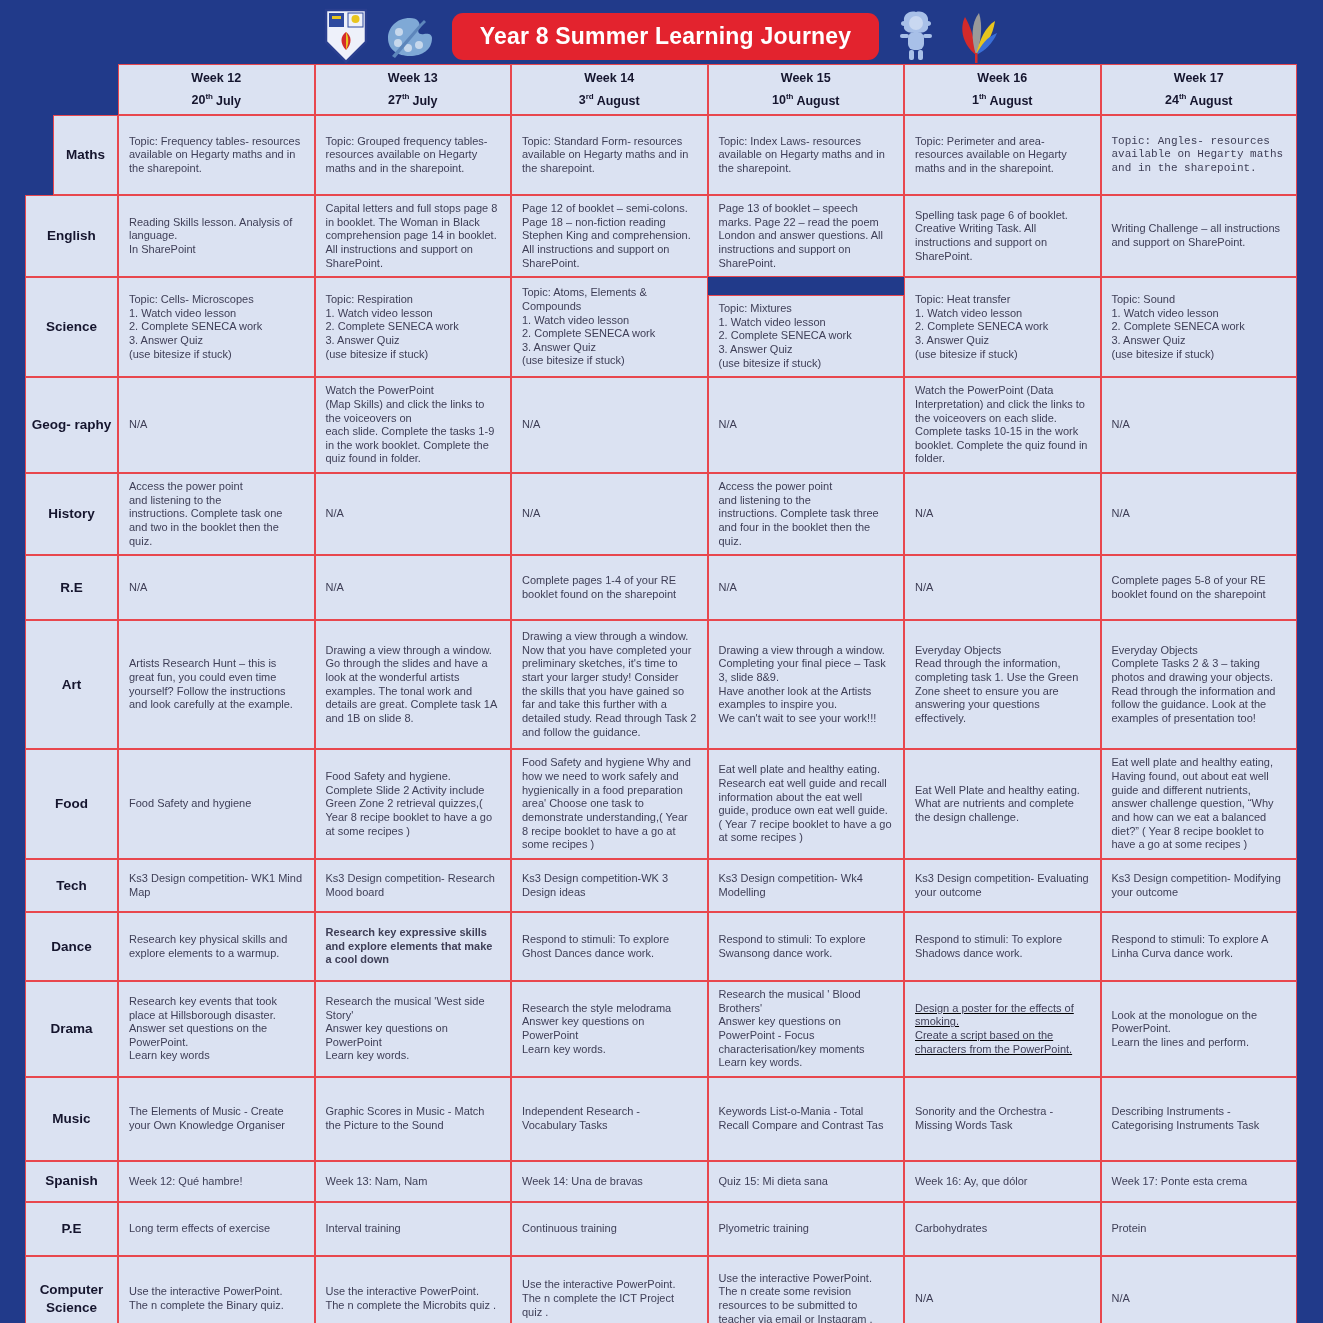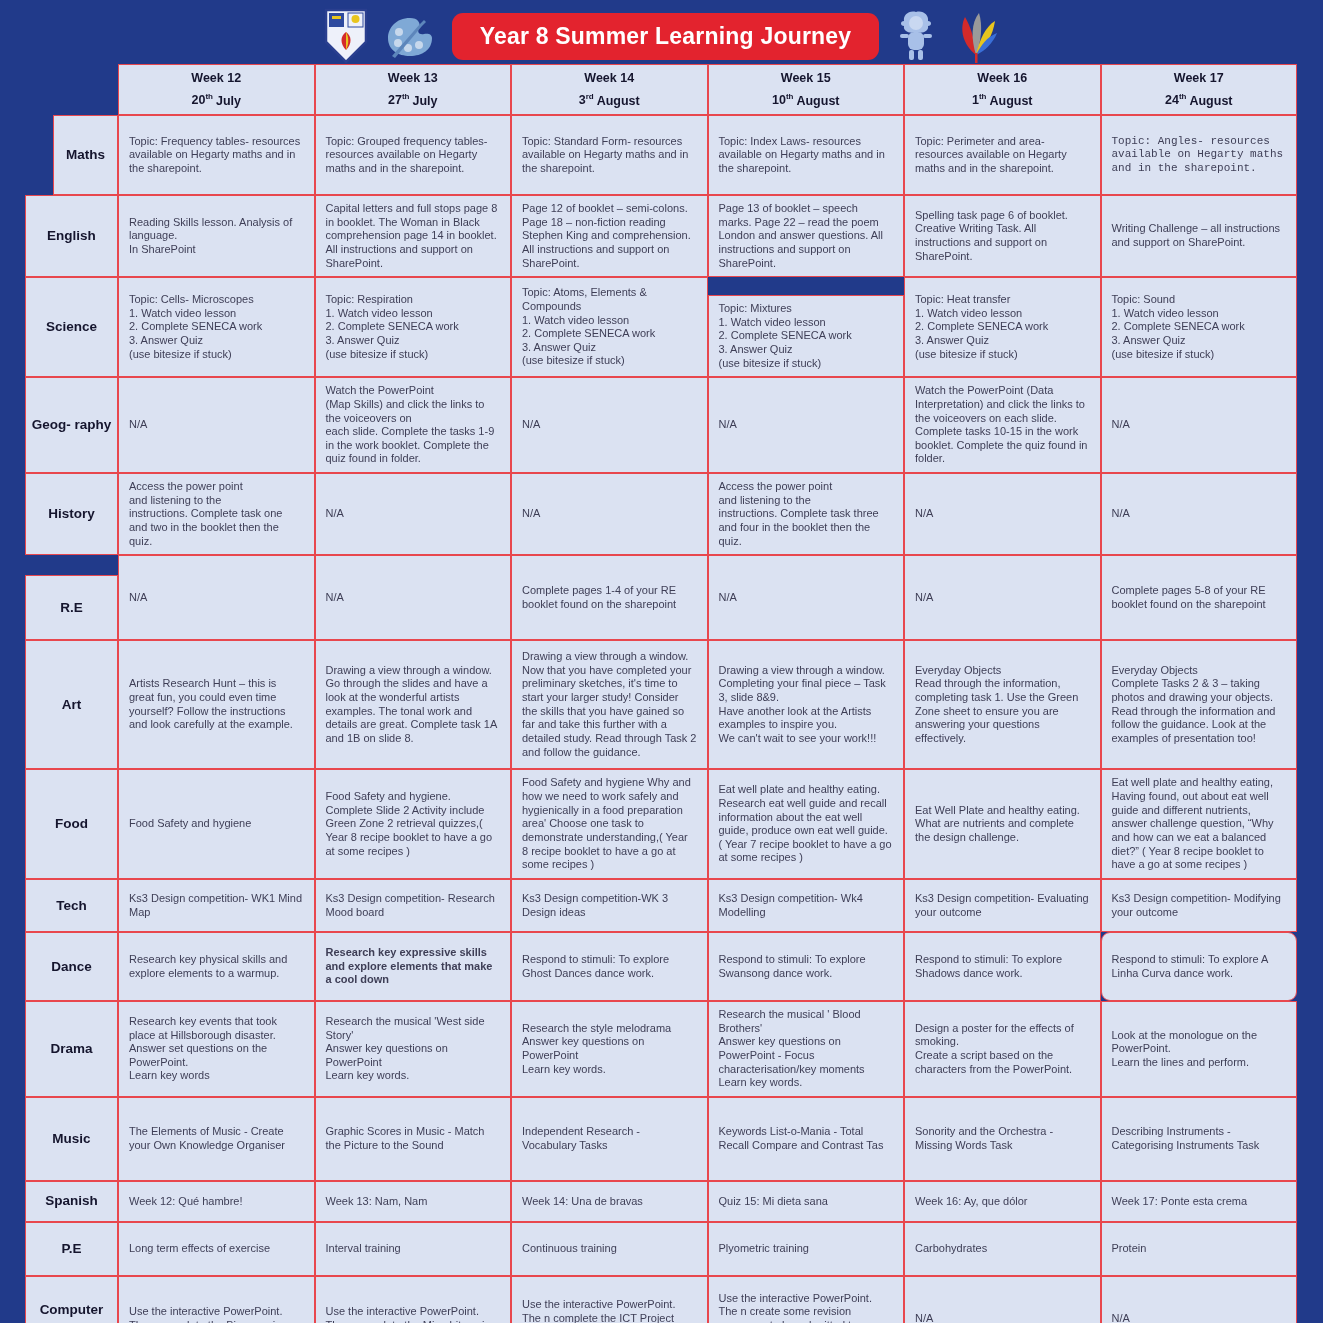--- a/index.html
+++ b/index.html
@@ -249,21 +249,21 @@
         <span class="cell-text">Access the power point
 and listening to the
 instructions. Complete task three and four in the booklet then the quiz.</span>
       </div>
       <div class="cell content-cell" style="min-height: 81px;">
         <span class="cell-text">N/A</span>
       </div>
       <div class="cell content-cell" style="min-height: 81px;">
         <span class="cell-text">N/A</span>
       </div>
-      <div class="cell subject-cell" style="min-height: 65px; margin-top: 20px;">
+      <div class="cell subject-cell" style="min-height: 65px;">
         <span class="subject-text">R.E</span>
       </div>
       <div class="cell content-cell" style="min-height: 65px;">
         <span class="cell-text">N/A</span>
       </div>
       <div class="cell content-cell" style="min-height: 65px;">
         <span class="cell-text">N/A</span>
       </div>
       <div class="cell content-cell" style="min-height: 65px;">
         <span class="cell-text">Complete pages 1-4 of your RE booklet found on the sharepoint</span>
@@ -356,21 +356,21 @@
       </div>
       <div class="cell content-cell" style="min-height: 69px;">
         <span class="cell-text">Respond to stimuli: To explore Ghost Dances dance work.</span>
       </div>
       <div class="cell content-cell" style="min-height: 69px;">
         <span class="cell-text">Respond to stimuli: To explore Swansong dance work.</span>
       </div>
       <div class="cell content-cell" style="min-height: 69px;">
         <span class="cell-text">Respond to stimuli: To explore Shadows dance work.</span>
       </div>
-      <div class="cell content-cell" style="min-height: 69px; border-radius: 9px;">
+      <div class="cell content-cell" style="min-height: 69px;">
         <span class="cell-text">Respond to stimuli: To explore A Linha Curva dance work.</span>
       </div>
       <div class="cell subject-cell" style="min-height: 89px;">
         <span class="subject-text">Drama</span>
       </div>
       <div class="cell content-cell" style="min-height: 89px;">
         <span class="cell-text">Research key events that took place at Hillsborough disaster.
 Answer set questions on the PowerPoint.
 Learn key words</span>
       </div>
@@ -382,21 +382,21 @@
       <div class="cell content-cell" style="min-height: 89px;">
         <span class="cell-text">Research the  style  melodrama
 Answer key questions on PowerPoint
 Learn key words.</span>
       </div>
       <div class="cell content-cell" style="min-height: 89px;">
         <span class="cell-text">Research the musical ' Blood Brothers'
 Answer key questions on PowerPoint - Focus characterisation/key moments
 Learn key words.</span>
       </div>
-      <div class="cell content-cell" style="min-height: 89px;">
+      <div class="cell content-cell" style="min-height: 89px; text-decoration: underline;">
         <span class="cell-text">Design a poster for the effects of smoking.
 Create a script based on the characters from the PowerPoint.</span>
       </div>
       <div class="cell content-cell" style="min-height: 89px;">
         <span class="cell-text">Look at the monologue on the PowerPoint.
 Learn the lines and perform.</span>
       </div>
       <div class="cell subject-cell" style="min-height: 84px;">
         <span class="subject-text">Music</span>
       </div>

